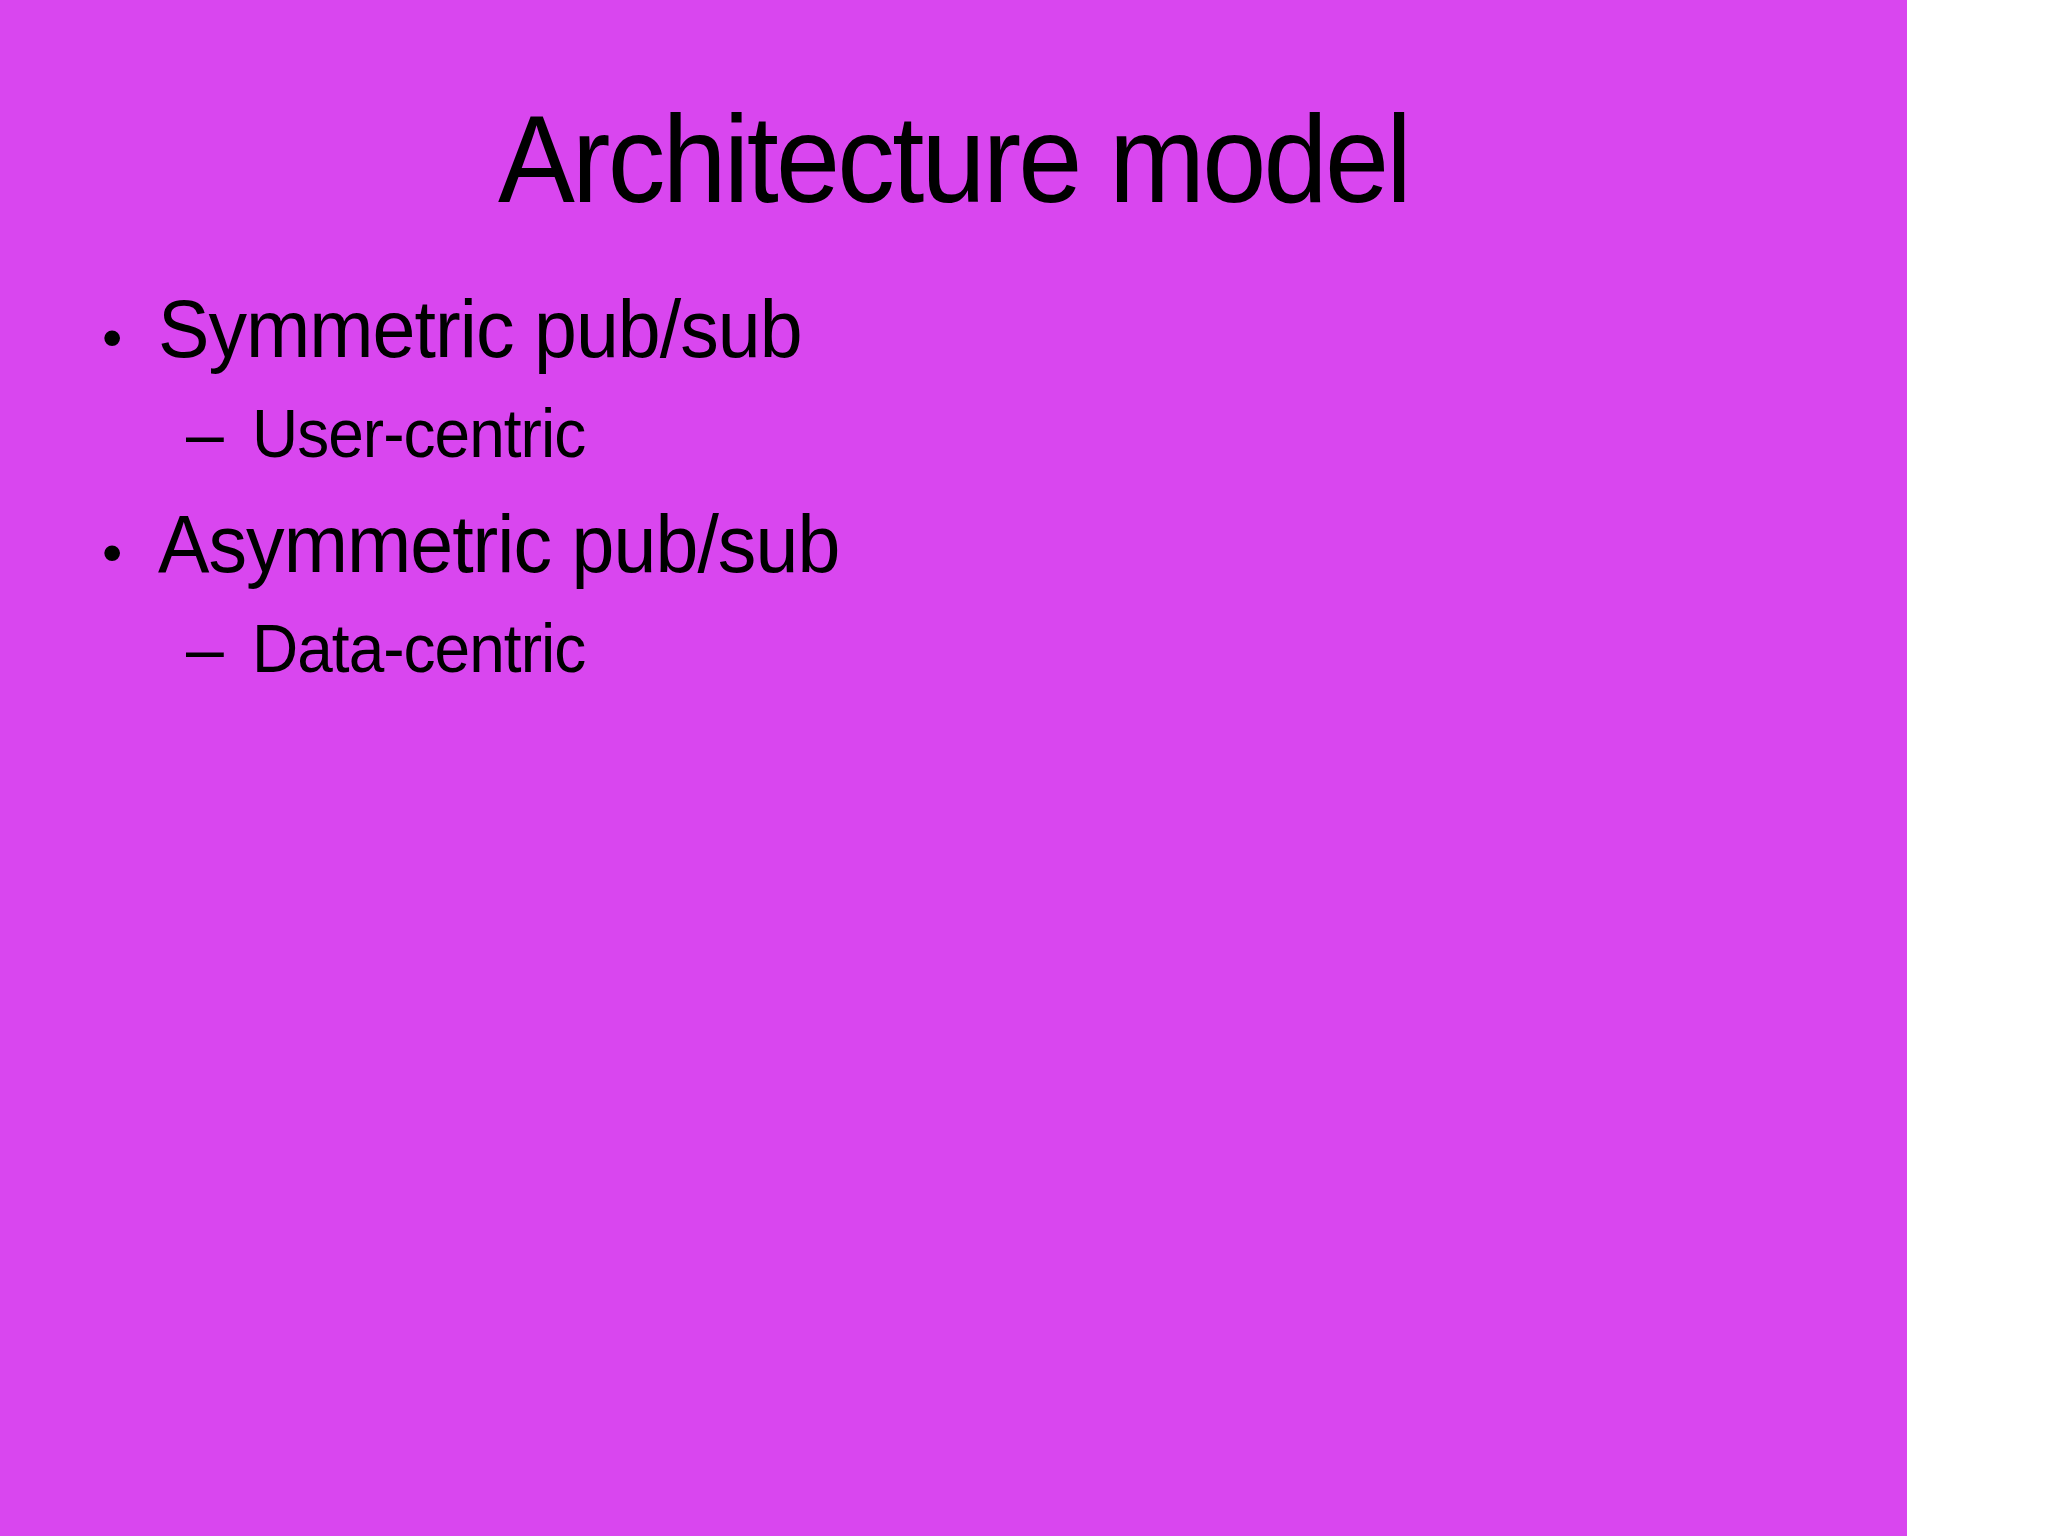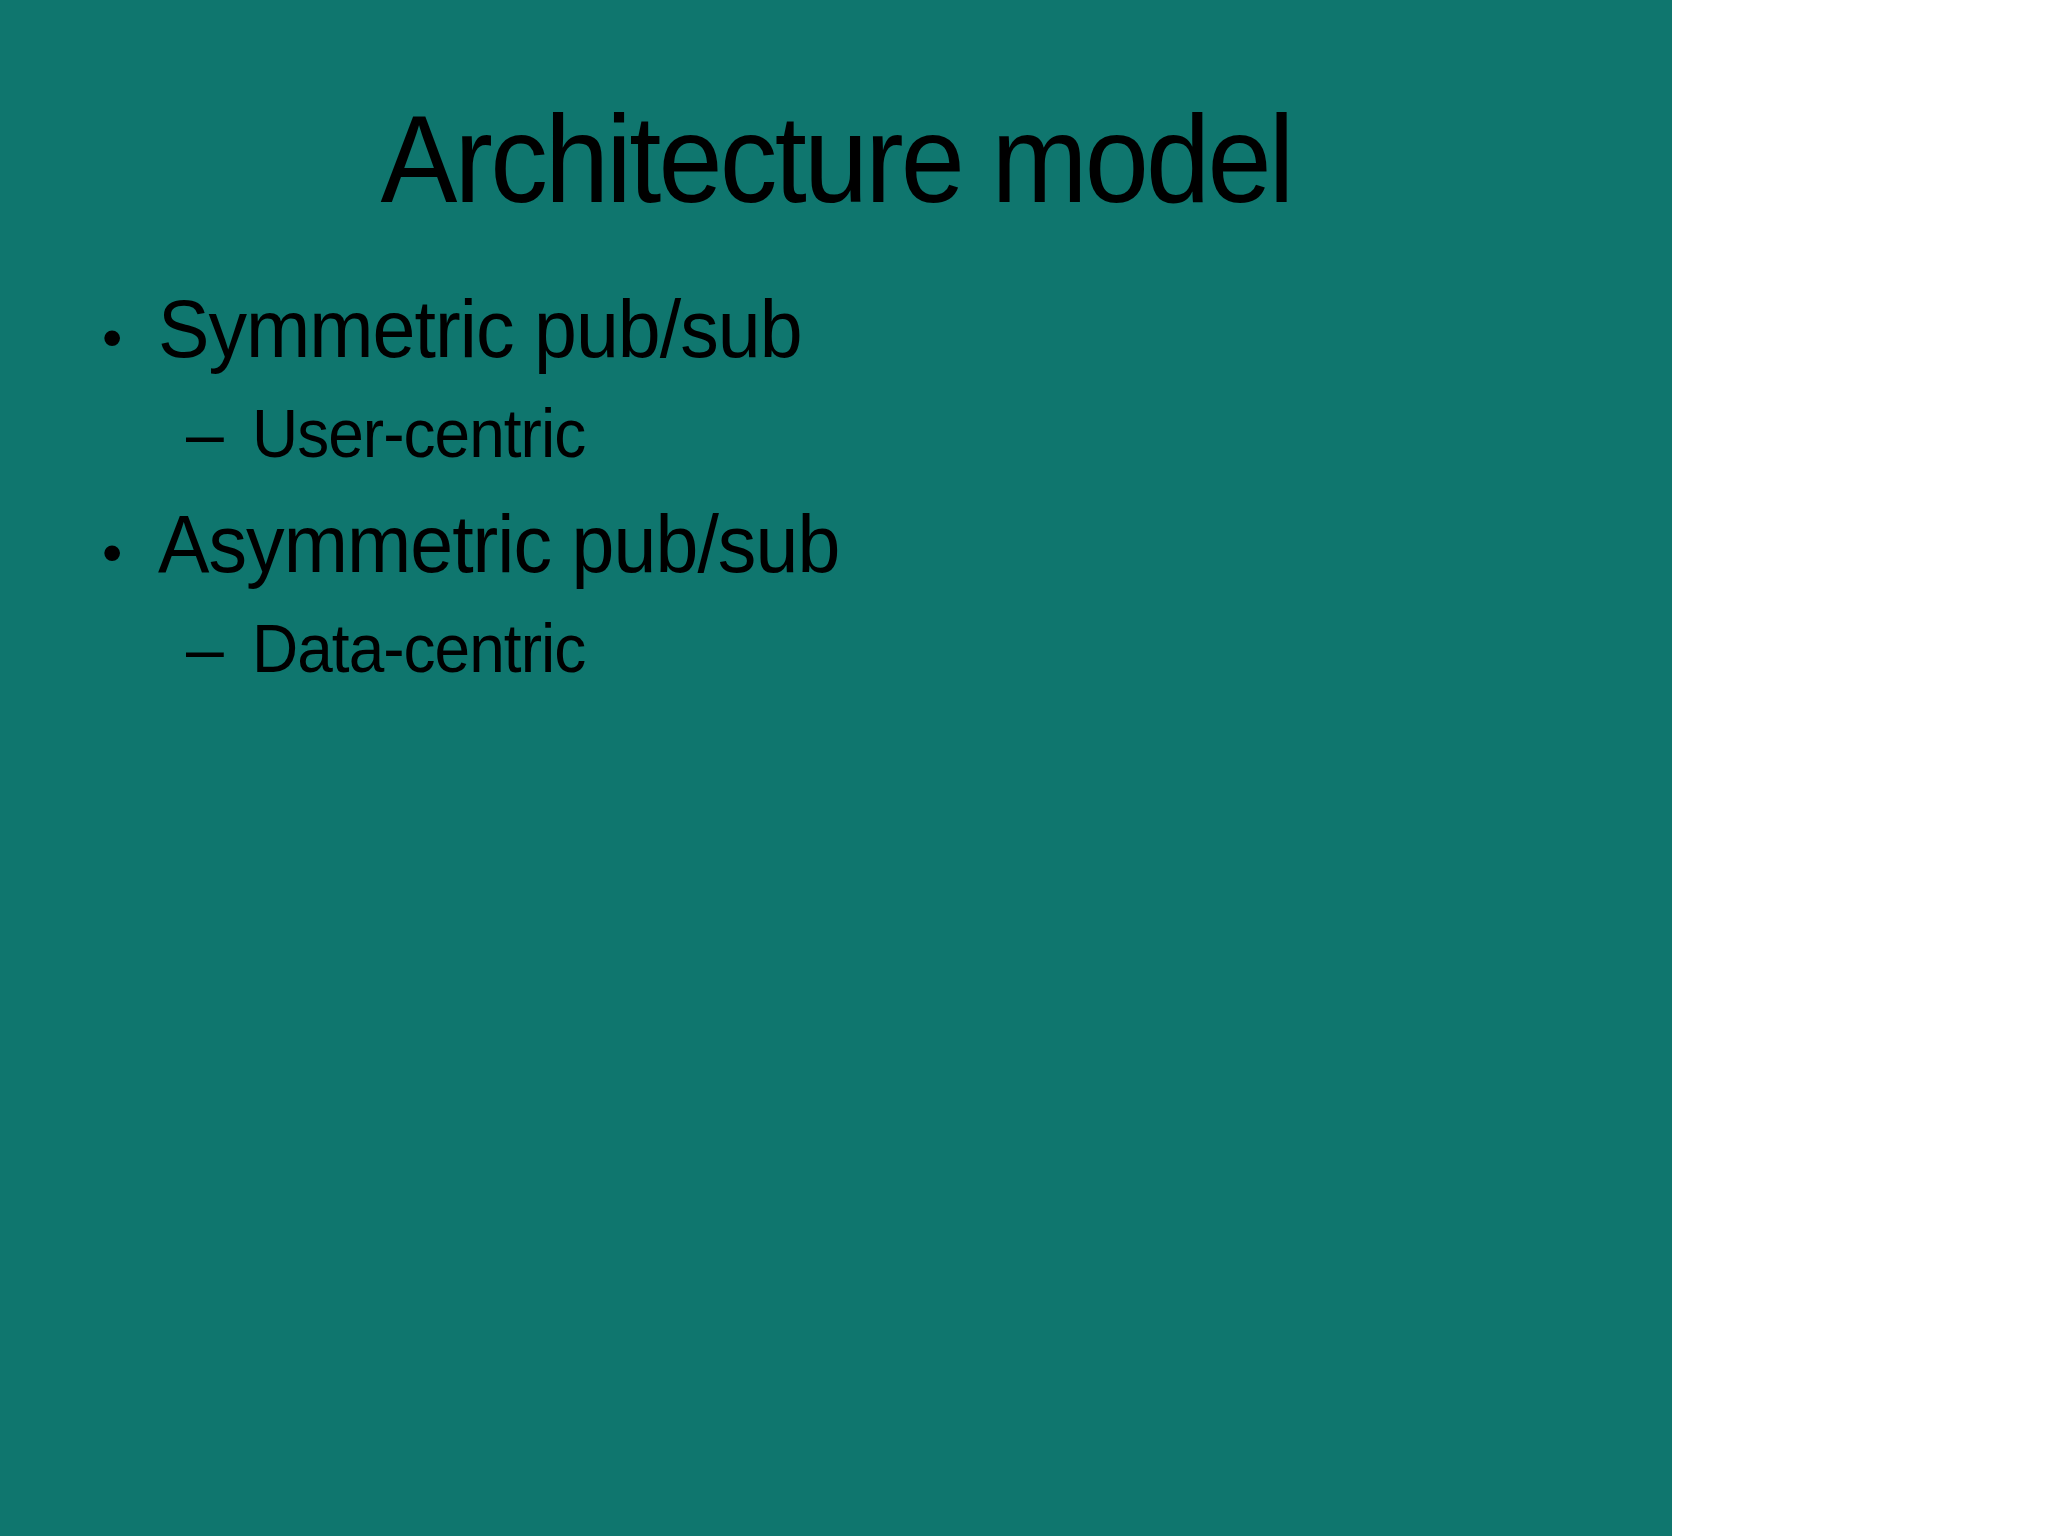--- a/index.html
+++ b/index.html
@@ -2,23 +2,23 @@
 <html><head>
 <meta charset="utf-8">
 <style>
   html, body {
     margin: 0;
     padding: 0;
     background: #ffffff;
   }
   .slide {
     position: relative;
-    width: 1672px;
+    width: 1907px;
     height: 1536px;
-    background: #0f766e;
+    background: #d946ef;
     color: #000000;
     font-family: "Liberation Sans", "DejaVu Sans", sans-serif;
     overflow: hidden;
   }
   .title {
     position: absolute;
     top: 88px;
     left: 0;
     width: 100%;
     margin: 0;

